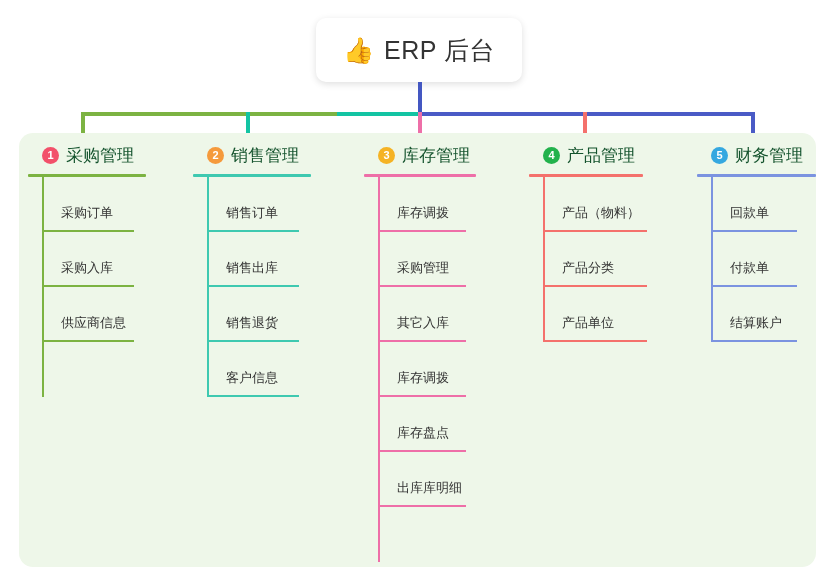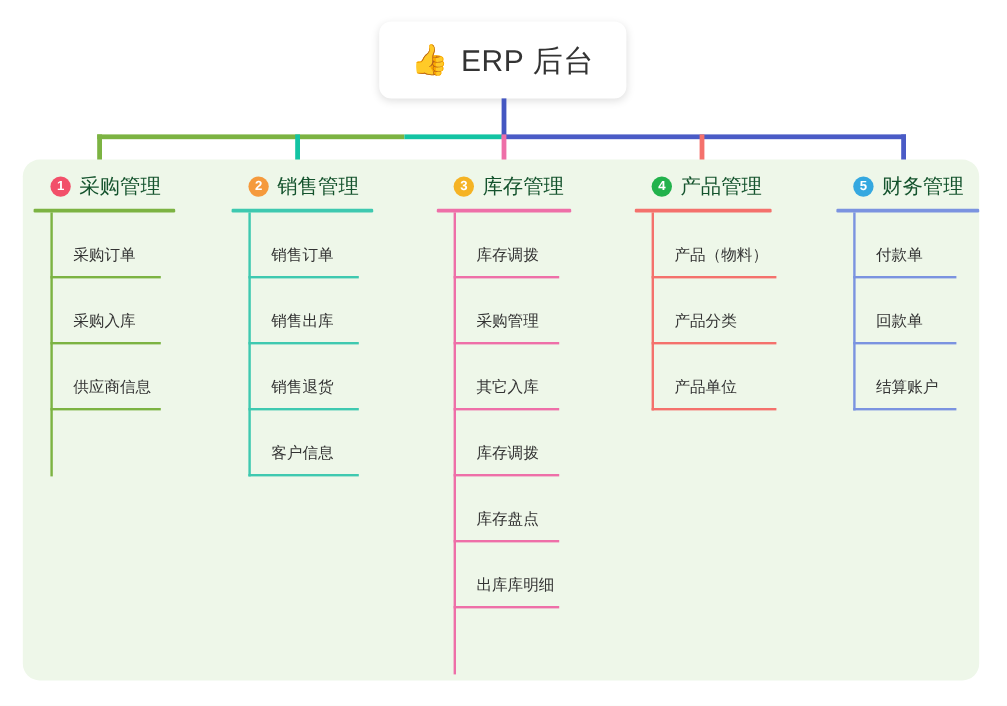--- a/index.html
+++ b/index.html
@@ -292,25 +292,25 @@
   </div>
 <div class="column" id="col-5">
     <div class="col-header">
       <span class="badge" style="background: rgb(53, 168, 224);">5</span>
       <span class="col-title">财务管理</span>
     </div>
     <div class="col-underline" style="background: rgb(123, 147, 224);"></div>
     <div class="col-body">
       <div class="spine" style="background: rgb(123, 147, 224); height: 165px;"></div>
       <div class="leaf">
+        <span class="leaf-label">回款单</span>
+        <div class="leaf-underline" style="background: rgb(123, 147, 224);"></div>
+      </div>
+      <div class="leaf">
         <span class="leaf-label">付款单</span>
         <div class="leaf-underline" style="background: rgb(123, 147, 224);"></div>
       </div>
       <div class="leaf">
-        <span class="leaf-label">回款单</span>
-        <div class="leaf-underline" style="background: rgb(123, 147, 224);"></div>
-      </div>
-      <div class="leaf">
         <span class="leaf-label">结算账户</span>
         <div class="leaf-underline" style="background: rgb(123, 147, 224);"></div>
       </div>
     </div>
   </div>
 
 </body></html>

